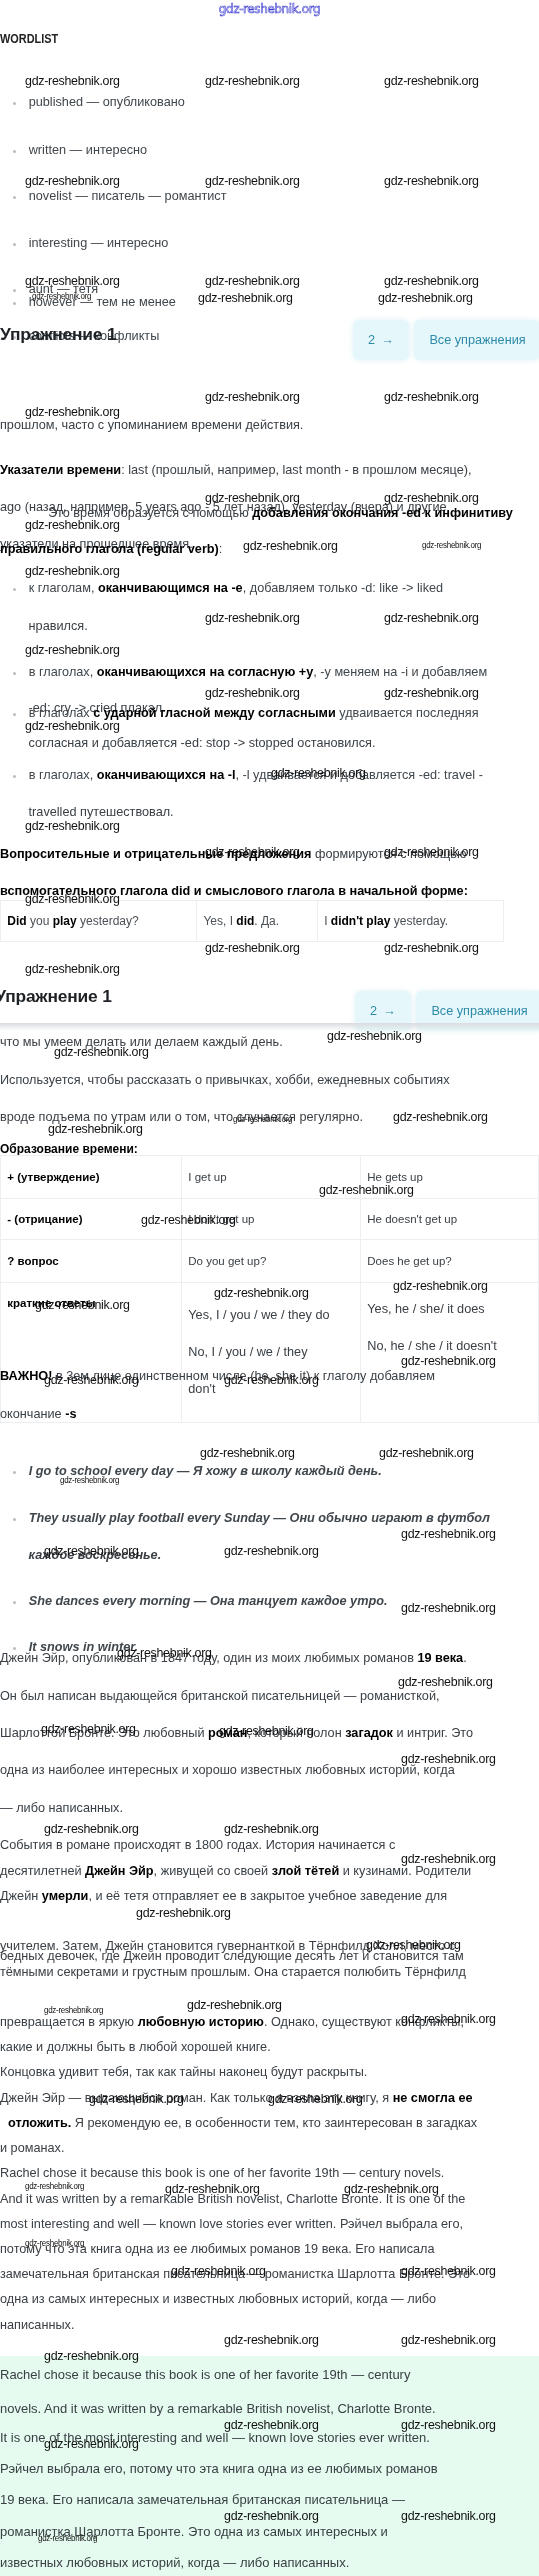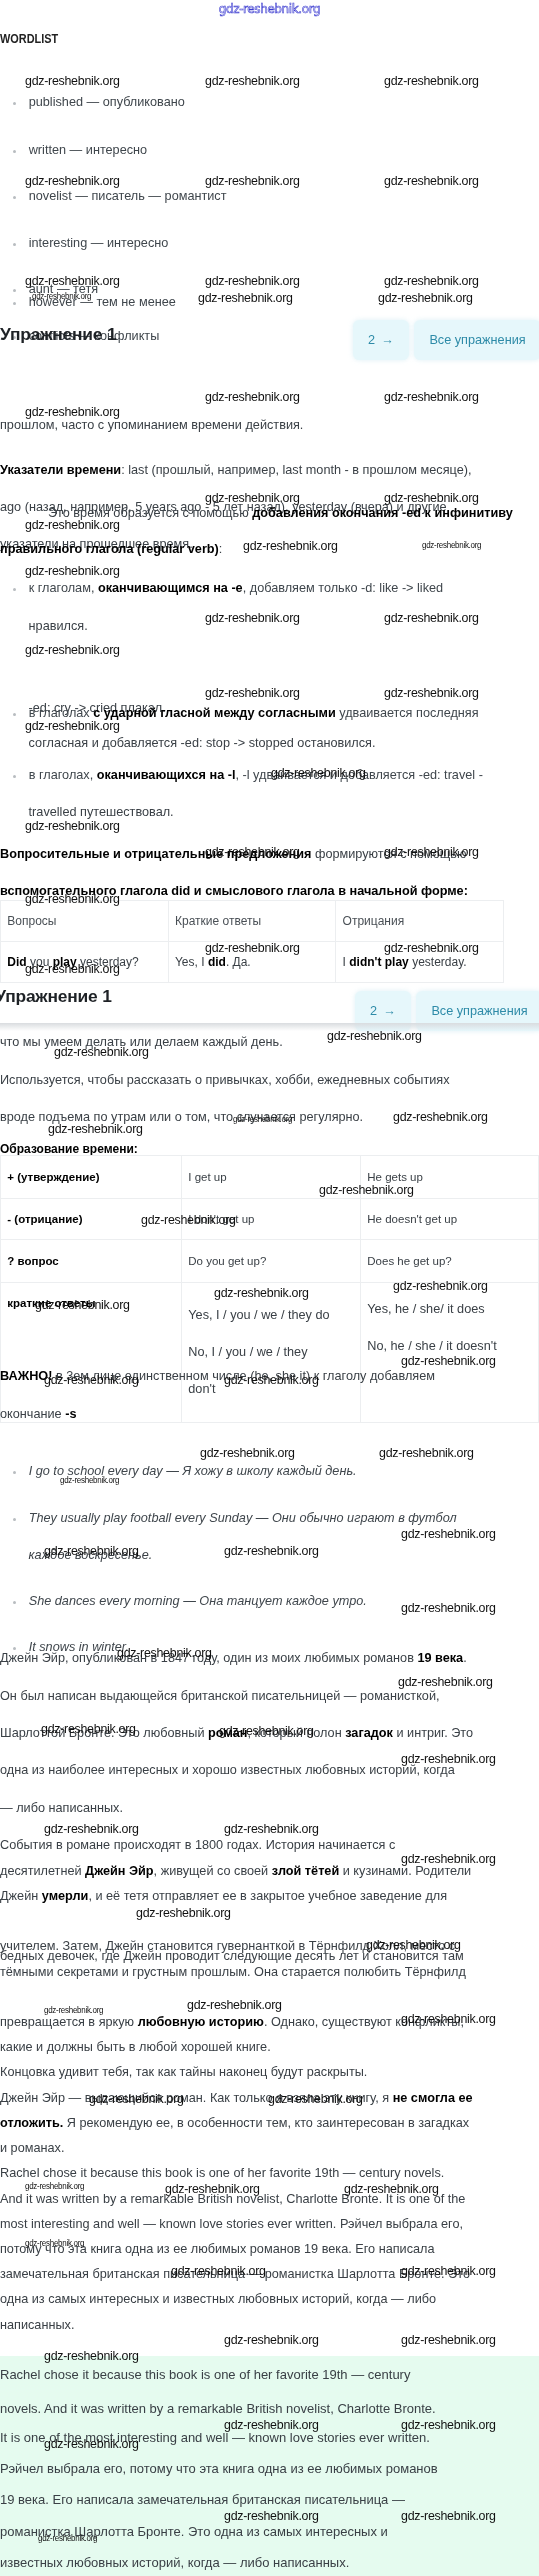--- a/index.html
+++ b/index.html
@@ -25,21 +25,21 @@
   }
   .bullet-item { left: 12.7px; font-size: 12.7px; color: #3f464c; white-space: nowrap; }
   .bullet-item::before {
     content: ""; position: absolute; left: 0; top: 7.1px; width: 3.2px; height: 3.2px;
     background: #b8bcc0; border-radius: 50%;
   }
   .bullet-item .txt { padding-left: 16px; }
   .text-line { left: 0; font-size: 12.7px; color: #3a4046; white-space: nowrap; }
   .indent { left: 28.6px; }
   b, .b { font-weight: bold; color: #000000; }
-  i { font-style: italic; }
+  i { font-style: italic; font-weight: bold; }
 
   .ex-title { left: 0; font-size: 17.4px; font-weight: bold; color: #1e2226; letter-spacing: -0.2px; }
   .nav-btn {
     position: absolute; height: 40px; border-radius: 6.3px; background: #e6f7fb;
     color: #2e8ba8; font-size: 12.7px; display: flex; align-items: center; justify-content: center;
     box-shadow: 0 0 4.8px rgba(200,230,240,0.6);
   }
   .btn-next { width: 56px; }
   .btn-all { width: 127px; }
   .btn-next .arrow { margin-left: 6.3px; font-weight: bold; }
@@ -100,38 +100,34 @@
   <div class="abs text-line" style="top:463px;"><b>Указатели времени</b><span>: last (прошлый, например, last month - в прошлом месяце),</span></div>
   <div class="abs text-line" style="top: 500px;">ago (назад, например, 5 years ago - 5 лет назад), yesterday (вчера) и другие</div>
   <div class="abs text-line" style="top: 537px;">указатели на прошедшее время.</div>
 
   <div class="abs text-line" style="top: 506px; margin-left: 48px;"><span>Это время образуется с помощью </span><b>добавления окончания -ed к инфинитиву</b></div>
   <div class="abs text-line" style="top: 542px;"><b>правильного глагола (regular verb)</b><span>:</span></div>
 
   <div class="abs bullet-item" style="top: 581px;"><span class="txt"><span>к глаголам, </span><b>оканчивающимся на -e</b><span>, добавляем только -d: like -&gt; liked</span></span></div>
   <div class="abs text-line indent" style="top: 619px;">нравился.</div>
 
+  <div class="abs bullet-item" style="top: 665px;"><span class="txt"><span>в глаголах, </span><b>оканчивающихся на согласную +y</b><span>, -y меняем на -i и добавляем</span></span></div>
   <div class="abs text-line indent" style="top: 701px;">-ed: cry -&gt; cried плакал.</div>
 
   <div class="abs bullet-item" style="top: 706px;"><span class="txt"><span>в глаголах </span><b>с ударной гласной между согласными</b><span> удваивается последняя</span></span></div>
   <div class="abs text-line indent" style="top: 736px;">согласная и добавляется -ed: stop -&gt; stopped остановился.</div>
 
   <div class="abs bullet-item" style="top: 768px;"><span class="txt"><span>в глаголах, </span><b>оканчивающихся на -l</b><span>, -l удваивается и добавляется -ed: travel -</span></span></div>
   <div class="abs text-line indent" style="top: 805px;">travelled путешествовал.</div>
 
   <div class="abs text-line" style="top: 847px;"><b>Вопросительные и отрицательные предложения</b><span> формируются с помощью</span></div>
   <div class="abs text-line b" style="top: 884px;">вспомогательного глагола did и смыслового глагола в начальной форме:</div>
 
   <table class="grid t1" style="left:0;top:900px;width:504px;">
     <tbody>
-        <tr>
-      <td style="width:168px;">Вопросы</td>
-      <td style="width:168px;">Краткие ответы</td>
-      <td style="width:168px;">Отрицания</td>
-    </tr>
     <tr>
       <td><b>Did</b><span> you </span><b>play</b><span> yesterday?</span></td>
       <td><span>Yes, I </span><b>did</b><span>. Да.</span></td>
       <td><span>I </span><b>didn't play</b><span> yesterday.</span></td>
     </tr>
   </tbody>
     </table>
 
   <div class="abs ex-title" style="top:986px;left:-4.8px;">Упражнение 1</div>
   <div class="nav-btn btn-next" style="left:355px;top:991px;">
@@ -201,21 +197,21 @@
   <div class="abs text-line" style="top: 1889px;"><span>Джейн </span><b>умерли</b><span>, и её тетя отправляет ее в закрытое учебное заведение для</span></div>
   <div class="abs text-line" style="top: 1914px; margin-top: 35px;">бедных девочек, где Джейн проводит следующие десять лет и становится там</div>
   <div class="abs text-line" style="top: 1939px;">учителем. Затем, Джейн становится гувернанткой в Тёрнфилд Холл, место с</div>
   <div class="abs text-line" style="top: 1965px;">тёмными секретами и грустным прошлым. Она старается полюбить Тёрнфилд</div>
   <div class="abs text-line" style="top: 2015px;"><span>превращается в яркую </span><b>любовную историю</b><span>. Однако, существуют конфликты,</span></div>
   <div class="abs text-line" style="top: 2040px;">какие и должны быть в любой хорошей книге.</div>
 
   <div class="abs text-line" style="top: 2065px;">Концовка удивит тебя, так как тайны наконец будут раскрыты.</div>
 
   <div class="abs text-line" style="top: 2091px;"><span>Джейн Эйр — выдающийся роман. Как только я взяла эту книгу, я </span><b>не смогла ее</b></div>
-  <div class="abs text-line" style="top: 2116px;"><b>отложить.</b><span> Я рекомендую ее, в особенности тем, кто заинтересован в загадках</span></div>
+  <div class="abs text-line" style="top: 2116px; padding-left: 8px;"><b>отложить.</b><span> Я рекомендую ее, в особенности тем, кто заинтересован в загадках</span></div>
   <div class="abs text-line" style="top: 2141px;">и романах.</div>
 
   <div class="abs text-line" style="top: 2166px;">Rachel chose it because this book is one of her favorite 19th — century novels.</div>
   <div class="abs text-line" style="top: 2192px;">And it was written by a remarkable British novelist, Charlotte Bronte. It is one of the</div>
   <div class="abs text-line" style="top: 2217px;">most interesting and well — known love stories ever written. Рэйчел выбрала его,</div>
   <div class="abs text-line" style="top: 2242px;">потому что эта книга одна из ее любимых романов 19 века. Его написала</div>
   <div class="abs text-line" style="top: 2267px;">замечательная британская писательница — романистка Шарлотта Бронте. Это</div>
   <div class="abs text-line" style="top: 2292px;">одна из самых интересных и известных любовных историй, когда — либо</div>
   <div class="abs text-line" style="top: 2318px;">написанных.</div>
 

